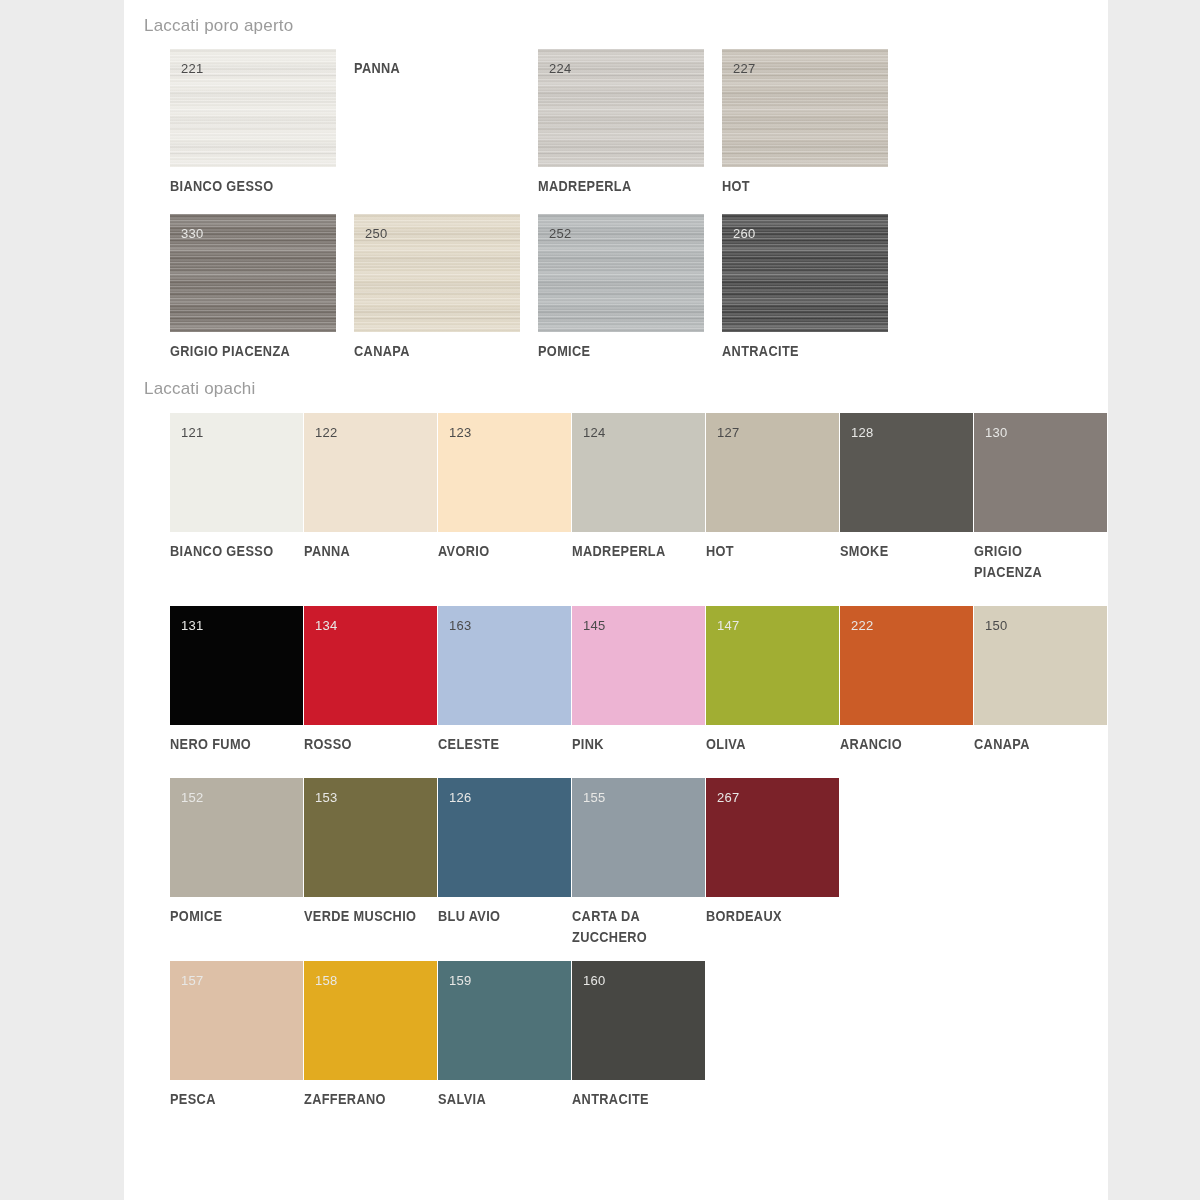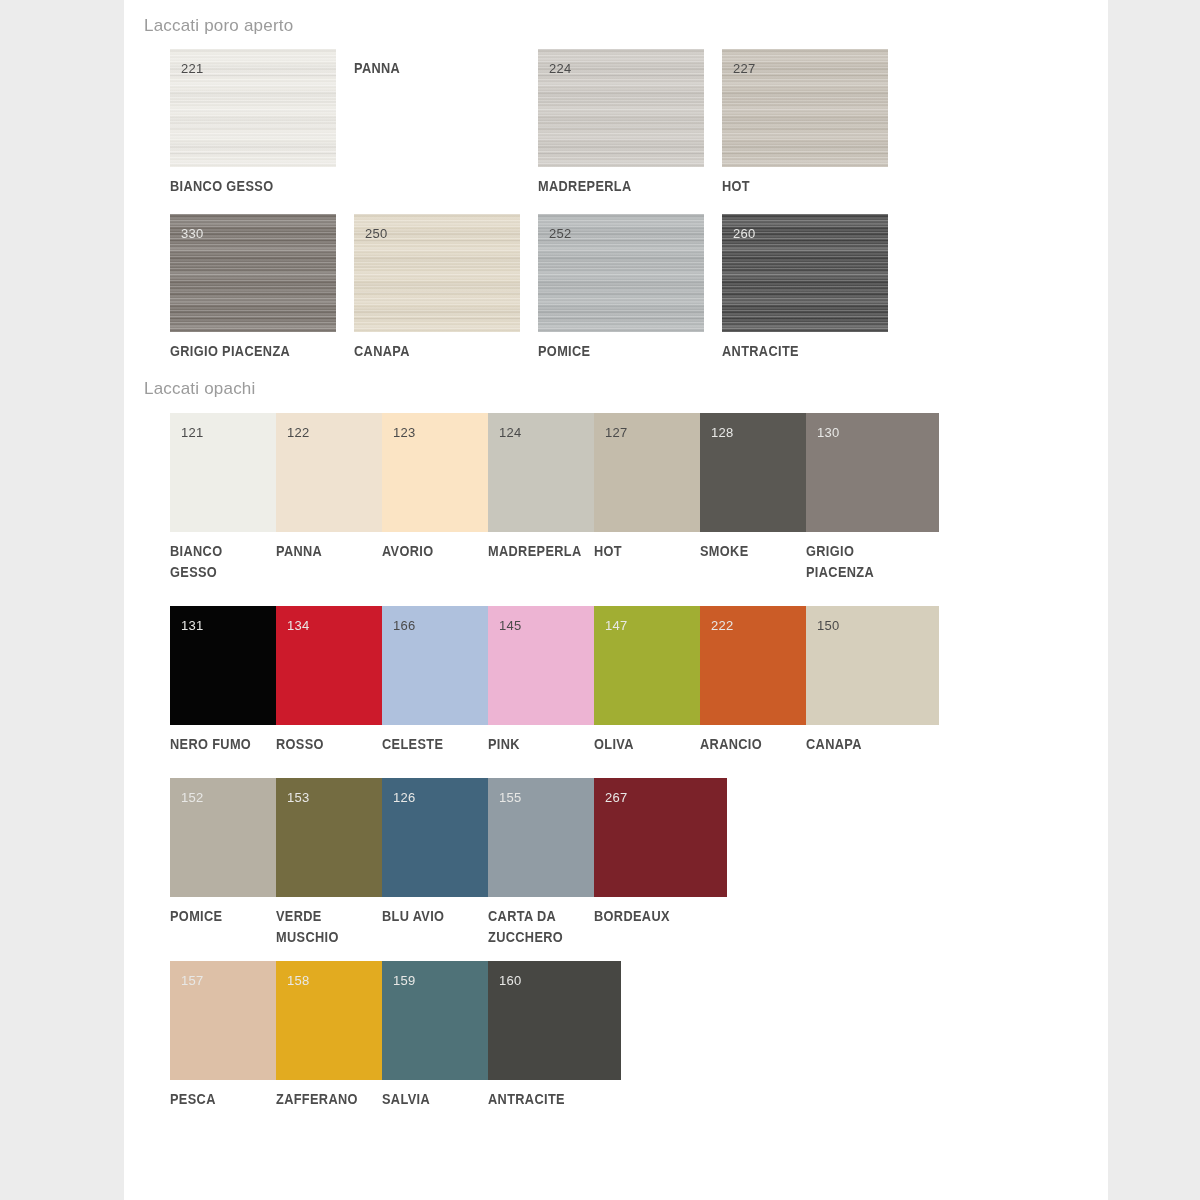--- a/index.html
+++ b/index.html
@@ -94,21 +94,21 @@
     transform-origin: left center;
     white-space: pre-line;
   }
 
   
   .aperto .cell  { width: 183px; margin-right: 1px; }
   .aperto .swatch{ width: 166px; height: 118px; }
   .aperto .row   { margin-bottom: 17px; }
 
   
-  .opachi .cell   { width: 106px; }
+  .opachi .cell   { width: 134px; }
   .opachi .swatch { width: 133px; height: 119px; }
   .opachi .row    { margin-bottom: 23px; }
   .opachi .row.tight { margin-bottom: 13px; }
 </style>
 </head>
 <body>
 
 <div class="page">
   <div class="inner" id="sections-root">
       <div class="section aperto">
@@ -184,21 +184,21 @@
         <div class="row">
           <div class="cell">
             <div class="swatch" style="--c: #050505;"><span class="code light">131</span></div>
             <div class="name">NERO FUMO</div>
           </div>
           <div class="cell">
             <div class="swatch" style="--c: #cc1a2b;"><span class="code light">134</span></div>
             <div class="name">ROSSO</div>
           </div>
           <div class="cell">
-            <div class="swatch" style="--c: #afc1dd;"><span class="code dark">166</span></div>
+            <div class="swatch" style="--c: #afc1dd;"><span class="code dark">163</span></div>
             <div class="name">CELESTE</div>
           </div>
           <div class="cell">
             <div class="swatch" style="--c: #edb4d3;"><span class="code dark">145</span></div>
             <div class="name">PINK</div>
           </div>
           <div class="cell">
             <div class="swatch" style="--c: #a1ae33;"><span class="code light">147</span></div>
             <div class="name">OLIVA</div>
           </div>

